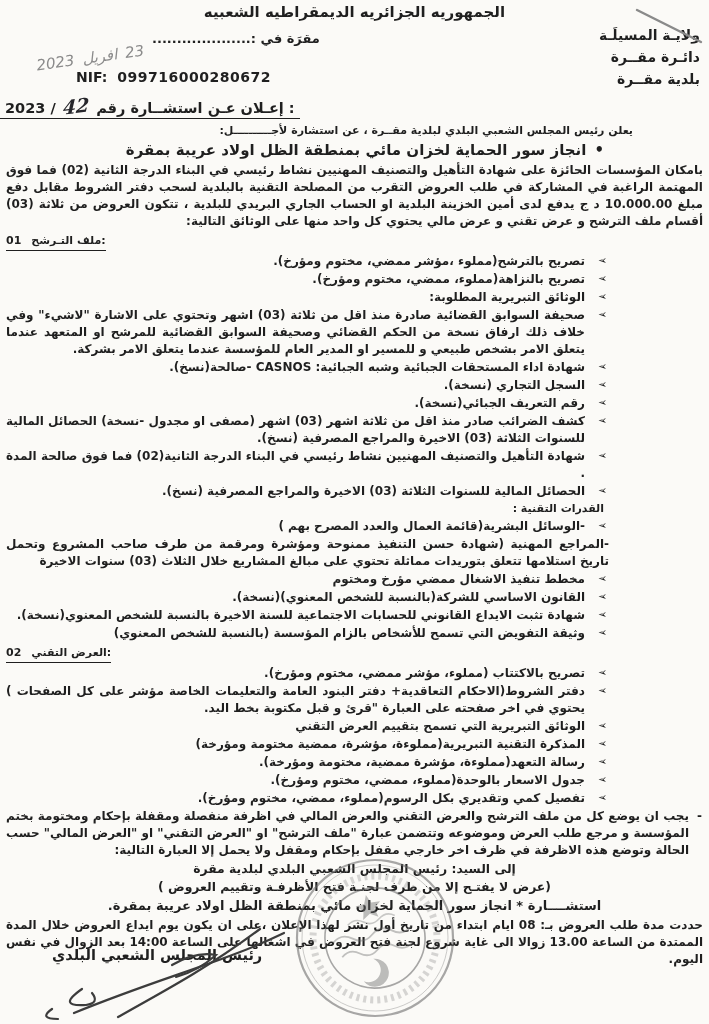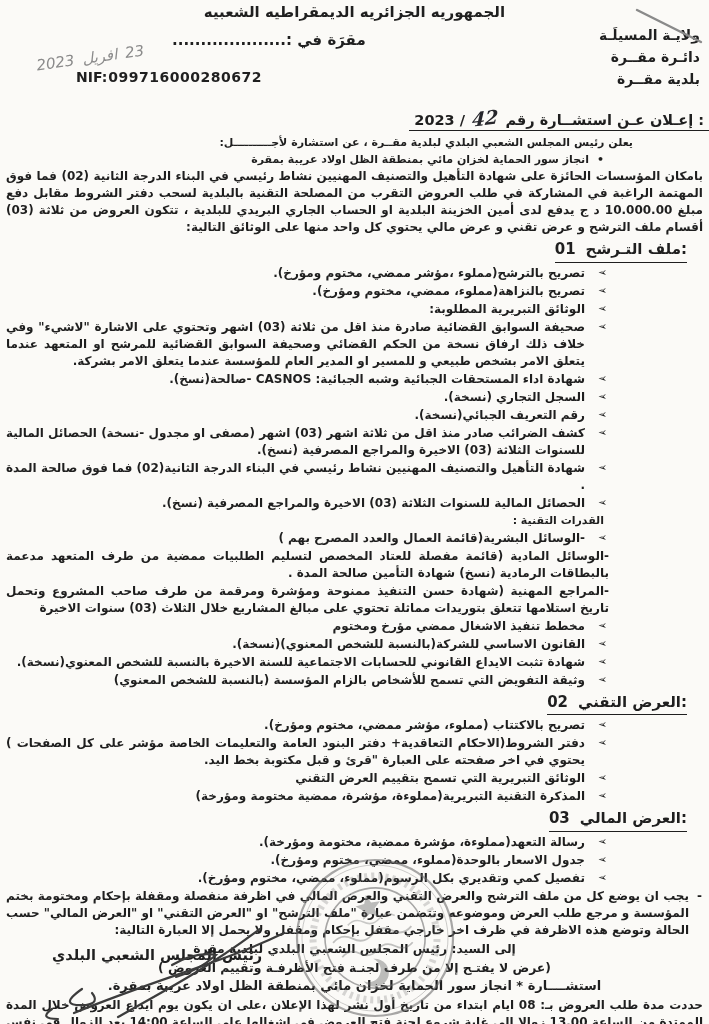--- a/index.html
+++ b/index.html
@@ -8,47 +8,47 @@
   html,body{margin:0;padding:0}
   body{
     width:709px;height:1024px;overflow:hidden;background:var(--paper);
     font-family:"DejaVu Sans",sans-serif;color:var(--ink);font-weight:700;
   }
   .page{position:relative;width:709px;height:1024px;direction:rtl}
   
   .hdr{position:relative;height:96px}
   .hdr-republic{position:absolute;top:3px;left:0;width:100%;text-align:center;font-size:15px}
   .hdr-right{position:absolute;top:24px;right:9px;text-align:right;font-size:14px;line-height:22px}
-  .hdr-place{position:absolute;top:31px;left:172px;font-size:15px}
+  .hdr-place{position:absolute;top:31px;left:152px;font-size:13px}
   .hdr-nif{position:absolute;top:69px;left:76px;direction:ltr;font-size:14px}
-  .hdr-nif .nif-val{margin-left:1px;letter-spacing:.5px}
+  .hdr-nif .nif-val{margin-left:10px;letter-spacing:.5px}
   .hand-date{
     position:absolute;top:49px;left:36px;direction:ltr;display:flex;gap:8px;
     color:var(--hand);font-style:italic;font-size:15px;font-weight:400;
     transform:rotate(-8deg);white-space:nowrap;
   }
   .corner-mark{position:absolute;top:4px;right:2px}
   
-  .title{text-align:right;margin:13px 0 4px}
+  .title{text-align:left;margin:1px 0 4px}
   .title .inner{
     display:inline-flex;direction:ltr;align-items:baseline;gap:7px;
     border-bottom:1.7px solid var(--ink);padding:0 5px 2px;font-size:14.5px;
   }
   .hand42{
     font-family:"DejaVu Serif",serif;font-style:italic;font-weight:700;font-size:19px;
     display:inline-block;transform:rotate(-7deg) skewX(-10deg);line-height:1;color:#26262b;
   }
   
   .doc{padding:0 6px}
   .blk{font-size:12px;line-height:1.42;margin:0 0 1px}
   .b-intro{margin-right:70px;font-size:11px}
-  .b-dot{margin-right:99px;font-size:11px}
+  .b-dot{margin-right:99px;font-size:15px}
   .b-dot .dot{margin-left:8px}
   .b-para{text-align:justify}
-  .b-heading{text-align:right;margin:3px 16px 2px 0;font-size:15px}
+  .b-heading{text-align:left;margin:3px 16px 2px 0;font-size:11px}
   .b-heading .inner{
     display:inline-flex;direction:ltr;gap:10px;align-items:baseline;
     border-bottom:1.6px solid var(--ink);padding-bottom:1px;
   }
   .b-arrow,.b-plain{margin-right:94px;position:relative;text-align:justify}
   .b-arrow{padding-right:24px}
   .b-arrow .arr{
     position:absolute;right:2px;top:0;display:inline-block;transform:scaleX(-1);
     font-size:11px;font-weight:400;
   }
@@ -115,38 +115,33 @@
       <div class="blk b-arrow"><span class="arr">➢</span>الوثائق التبريرية المطلوبة:</div>
       <div class="blk b-arrow"><span class="arr">➢</span>صحيفة السوابق القضائية صادرة منذ اقل من ثلاثة (03) اشهر وتحتوي على الاشارة "لاشيء" وفي خلاف ذلك ارفاق نسخة من الحكم القضائي وصحيفة السوابق القضائية للمرشح او المتعهد عندما يتعلق الامر بشخص طبيعي و للمسير او المدير العام للمؤسسة عندما يتعلق الامر بشركة.</div>
       <div class="blk b-arrow"><span class="arr">➢</span>شهادة اداء المستحقات الجبائية وشبه الجبائية: CASNOS -صالحة(نسخ).</div>
       <div class="blk b-arrow"><span class="arr">➢</span>السجل التجاري (نسخة).</div>
       <div class="blk b-arrow"><span class="arr">➢</span>رقم التعريف الجبائي(نسخة).</div>
       <div class="blk b-arrow"><span class="arr">➢</span>كشف الضرائب صادر منذ اقل من ثلاثة اشهر (03) اشهر (مصفى او مجدول -نسخة) الحصائل المالية للسنوات الثلاثة (03) الاخيرة والمراجع المصرفية (نسخ).</div>
       <div class="blk b-arrow"><span class="arr">➢</span>شهادة التأهيل والتصنيف المهنيين نشاط رئيسي في البناء الدرجة الثانية(02) فما فوق  صالحة المدة .</div>
       <div class="blk b-arrow"><span class="arr">➢</span>الحصائل المالية للسنوات الثلاثة (03) الاخيرة والمراجع المصرفية (نسخ).</div>
       <div class="blk b-label">القدرات التقنية :</div>
       <div class="blk b-arrow"><span class="arr">➢</span><span class="lead">-الوسائل البشرية</span>(قائمة العمال والعدد المصرح بهم )</div>
-      <div class="blk b-plain"><span class="lead">-الوسائل المادية </span>(قائمة مفصلة للعتاد المخصص لتسليم الطلبيات ممضية من طرف المتعهد مدعمة بالبطاقات الرمادية (نسخ) شهادة التأمين صالحة المدة .</div>
       <div class="blk b-plain"><span class="lead">-المراجع المهنية </span>(شهادة حسن التنفيذ ممنوحة ومؤشرة ومرقمة من طرف صاحب المشروع وتحمل تاريخ استلامها تتعلق بتوريدات مماثلة تحتوي على مبالغ المشاريع خلال الثلاث (03) سنوات الاخيرة</div>
       <div class="blk b-arrow"><span class="arr">➢</span>مخطط تنفيذ الاشغال ممضي مؤرخ ومختوم</div>
       <div class="blk b-arrow"><span class="arr">➢</span>القانون الاساسي للشركة(بالنسبة للشخص المعنوي)(نسخة).</div>
       <div class="blk b-arrow"><span class="arr">➢</span>شهادة تثبت الايداع القانوني للحسابات الاجتماعية للسنة الاخيرة بالنسبة للشخص المعنوي(نسخة).</div>
       <div class="blk b-arrow"><span class="arr">➢</span>وثيقة التفويض التي تسمح للأشخاص بالزام المؤسسة (بالنسبة للشخص المعنوي)</div>
       <div class="blk b-heading"><span class="inner">
           <span>02</span>
           <span>العرض التقني:</span>
         </span></div>
       <div class="blk b-arrow"><span class="arr">➢</span>تصريح بالاكتتاب (مملوء، مؤشر ممضي، مختوم ومؤرخ).</div>
       <div class="blk b-arrow"><span class="arr">➢</span>دفتر الشروط(الاحكام التعاقدية+ دفتر البنود العامة والتعليمات الخاصة مؤشر على كل الصفحات ) يحتوي في اخر صفحته على العبارة "قرئ و قبل مكتوبة بخط اليد.</div>
       <div class="blk b-arrow"><span class="arr">➢</span>الوثائق التبريرية التي تسمح بتقييم العرض التقني</div>
       <div class="blk b-arrow"><span class="arr">➢</span>المذكرة التقنية التبريرية(مملوءة، مؤشرة، ممضية مختومة ومؤرخة)</div>
-      <div class="blk b-heading"><span class="inner">
-          <span>03</span>
-          <span>العرض المالي:</span>
-        </span></div>
       <div class="blk b-arrow"><span class="arr">➢</span>رسالة التعهد(مملوءة، مؤشرة ممضية، مختومة ومؤرخة).</div>
       <div class="blk b-arrow"><span class="arr">➢</span>جدول الاسعار بالوحدة(مملوء، ممضي، مختوم ومؤرخ).</div>
       <div class="blk b-arrow"><span class="arr">➢</span>تفصيل كمي وتقديري بكل الرسوم(مملوء، ممضي، مختوم ومؤرخ).</div>
       <div class="blk b-dash"><span class="dsh">-</span>يجب ان يوضع كل من ملف الترشح والعرض التقني والعرض المالي في اظرفة منفصلة ومقفلة بإحكام ومختومة بختم المؤسسة و مرجع طلب العرض وموضوعه وتتضمن عبارة "ملف الترشح" او "العرض التقني" او "العرض المالي" حسب الحالة وتوضع هذه الاظرفة في ظرف اخر خارجي مقفل بإحكام ومقفل ولا يحمل إلا العبارة التالية:</div>
       <div class="blk b-center">إلى السيد: رئيس المجلس الشعبي البلدي لبلدية مقرة</div>
       <div class="blk b-center">(عرض لا يفتـح إلا من طرف لجنـة فتح الأظرفـة وتقييم العروض )</div>
       <div class="blk b-centerbold">استشــــارة * انجاز سور الحماية لخزان مائي بمنطقة الظل اولاد عريبة بمقرة.</div>
       <div class="blk b-para">حددت مدة طلب العروض  بـ: 08 ايام ابتداء من تاريخ أول نشر لهذا الإعلان ،على ان يكون يوم ايداع العروض خلال المدة الممتدة من الساعة 13.00 زوالا الى غاية شروع لجنة فتح العروض في اشغالها على الساعة 14:00 بعد الزوال في نفس اليوم.</div>
     </div>
 

